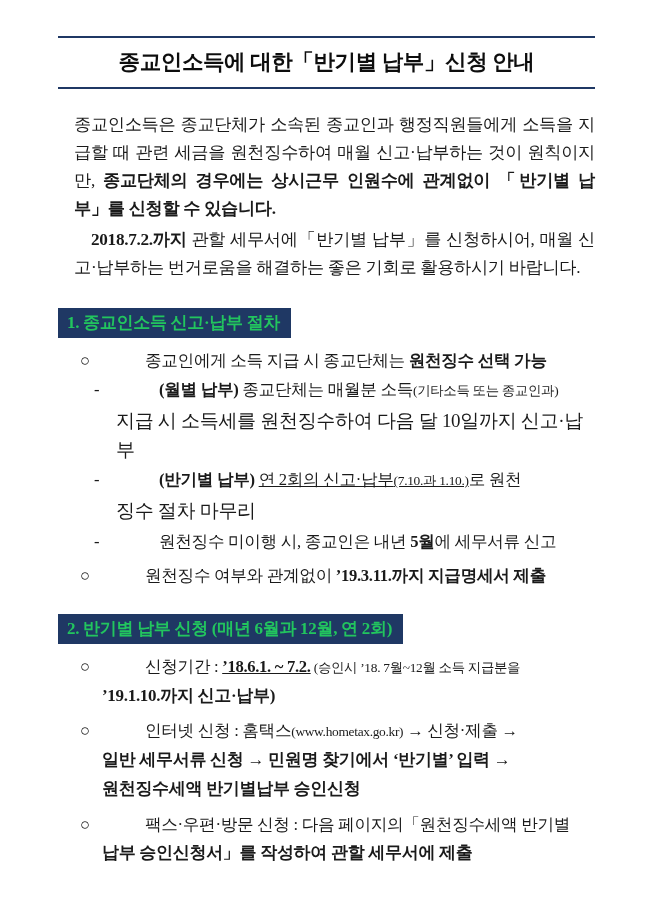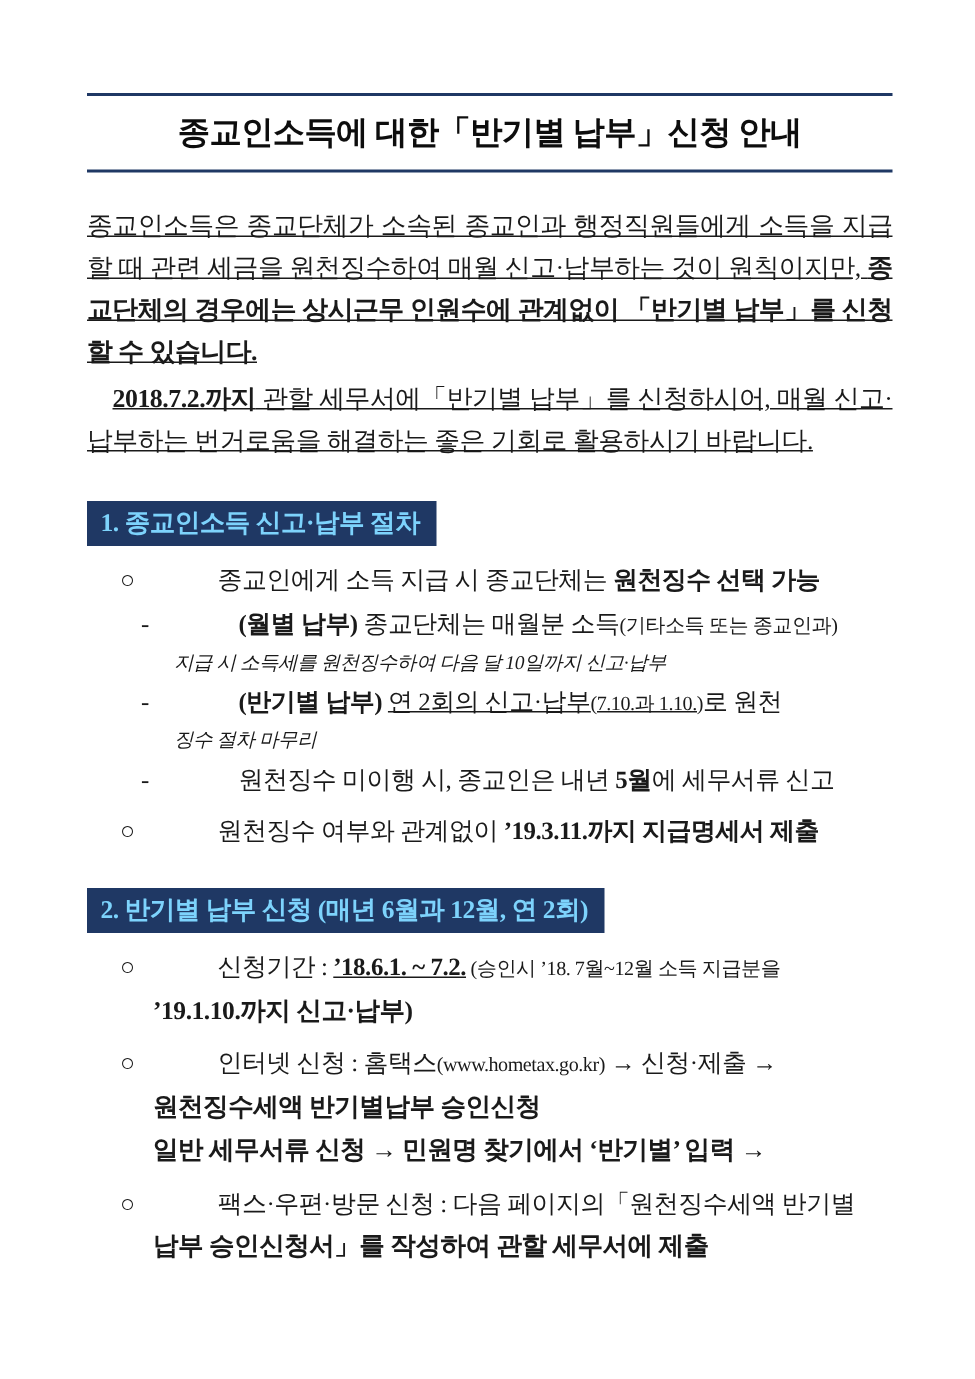--- a/index.html
+++ b/index.html
@@ -12,21 +12,21 @@
     background: #ffffff;
     font-family: "Liberation Serif", "DejaVu Serif", serif;
     color: #1a1a1a;
     overflow: hidden;
   }
   .page {
     position: relative;
     width: 650px;
     height: 824px;
     box-sizing: border-box;
-    padding: 62px 55px 0 58px;
+    padding: 36px 55px 0 58px;
   }
 
   
   .title-block {
     border-top: 2.5px solid #1f3864;
     border-bottom: 2.5px solid #1f3864;
     padding: 9px 0 11px 0;
     text-align: center;
     margin-bottom: 22px;
   }
@@ -37,33 +37,32 @@
     color: #0d0d0d;
   }
 
   
   .para {
     font-size: 17.2px;
     line-height: 1.62;
     text-align: justify;
     text-justify: inter-ideograph;
     letter-spacing: -0.3px;
-    margin: 0 0 4px 0;
-    text-decoration: underline;
+    margin: 0 0 4px 16px;
   }
   .para.indent {
     text-indent: 17px;
   }
   .b { font-weight: bold; }
 
   
   .section-head {
     display: inline-block;
     background: #1f3864;
-    color: #7dd3fc;
+    color: #22c55e;
     font-size: 17px;
     font-weight: bold;
     letter-spacing: -0.3px;
     padding: 3px 11px 4px 9px;
     margin: 22px 0 10px 0;
   }
 
   
   .bullet-row {
     display: flex;
@@ -80,25 +79,24 @@
   }
   .bullet-row.lv1 { padding-left: 22px; }
   .bullet-row.lv2 { padding-left: 36px; }
   .bullet-row .body { flex: 1 1 auto; margin-left: 43px; }
   .small {
     font-size: 13.4px;
   }
   .u { text-decoration: underline; }
   .cont-lv2 {
     padding-left: 58px;
-    font-size: 13px;
+    font-size: 19px;
     line-height: 1.55;
     letter-spacing: -0.3px;
     margin-bottom: 3px;
-    font-style: italic;
   }
   .cont-lv1 {
     padding-left: 44px;
     font-size: 17px;
     line-height: 1.55;
     letter-spacing: -0.3px;
     margin-bottom: 3px;
     font-weight: bold;
   }
   .gap-sm { height: 6px; }
@@ -177,22 +175,22 @@
   <div class="cont-lv1 small">’19.1.10.까지 신고·납부)</div>
 
   <div class="gap-sm"></div>
 
   <div class="bullet-row lv1">
     <span class="mark">○</span>
     <span class="body">
       <span>인터넷 신청 : 홈택스</span><span class="small">(www.hometax.go.kr)</span><span> → 신청·제출 →</span>
     </span>
   </div>
+  <div class="cont-lv1">일반 세무서류 신청 → 민원명 찾기에서 ‘반기별’ 입력 →</div>
   <div class="cont-lv1">원천징수세액 반기별납부 승인신청</div>
-  <div class="cont-lv1">일반 세무서류 신청 → 민원명 찾기에서 ‘반기별’ 입력 →</div>
 
   <div class="gap-sm"></div>
 
   <div class="bullet-row lv1">
     <span class="mark">○</span>
     <span class="body">
       <span>팩스·우편·방문 신청 : </span><span>다음 페이지의「원천징수세액 반기별</span>
     </span>
   </div>
   <div class="cont-lv1">납부 승인신청서」를 작성하여 관할 세무서에 제출</div>

